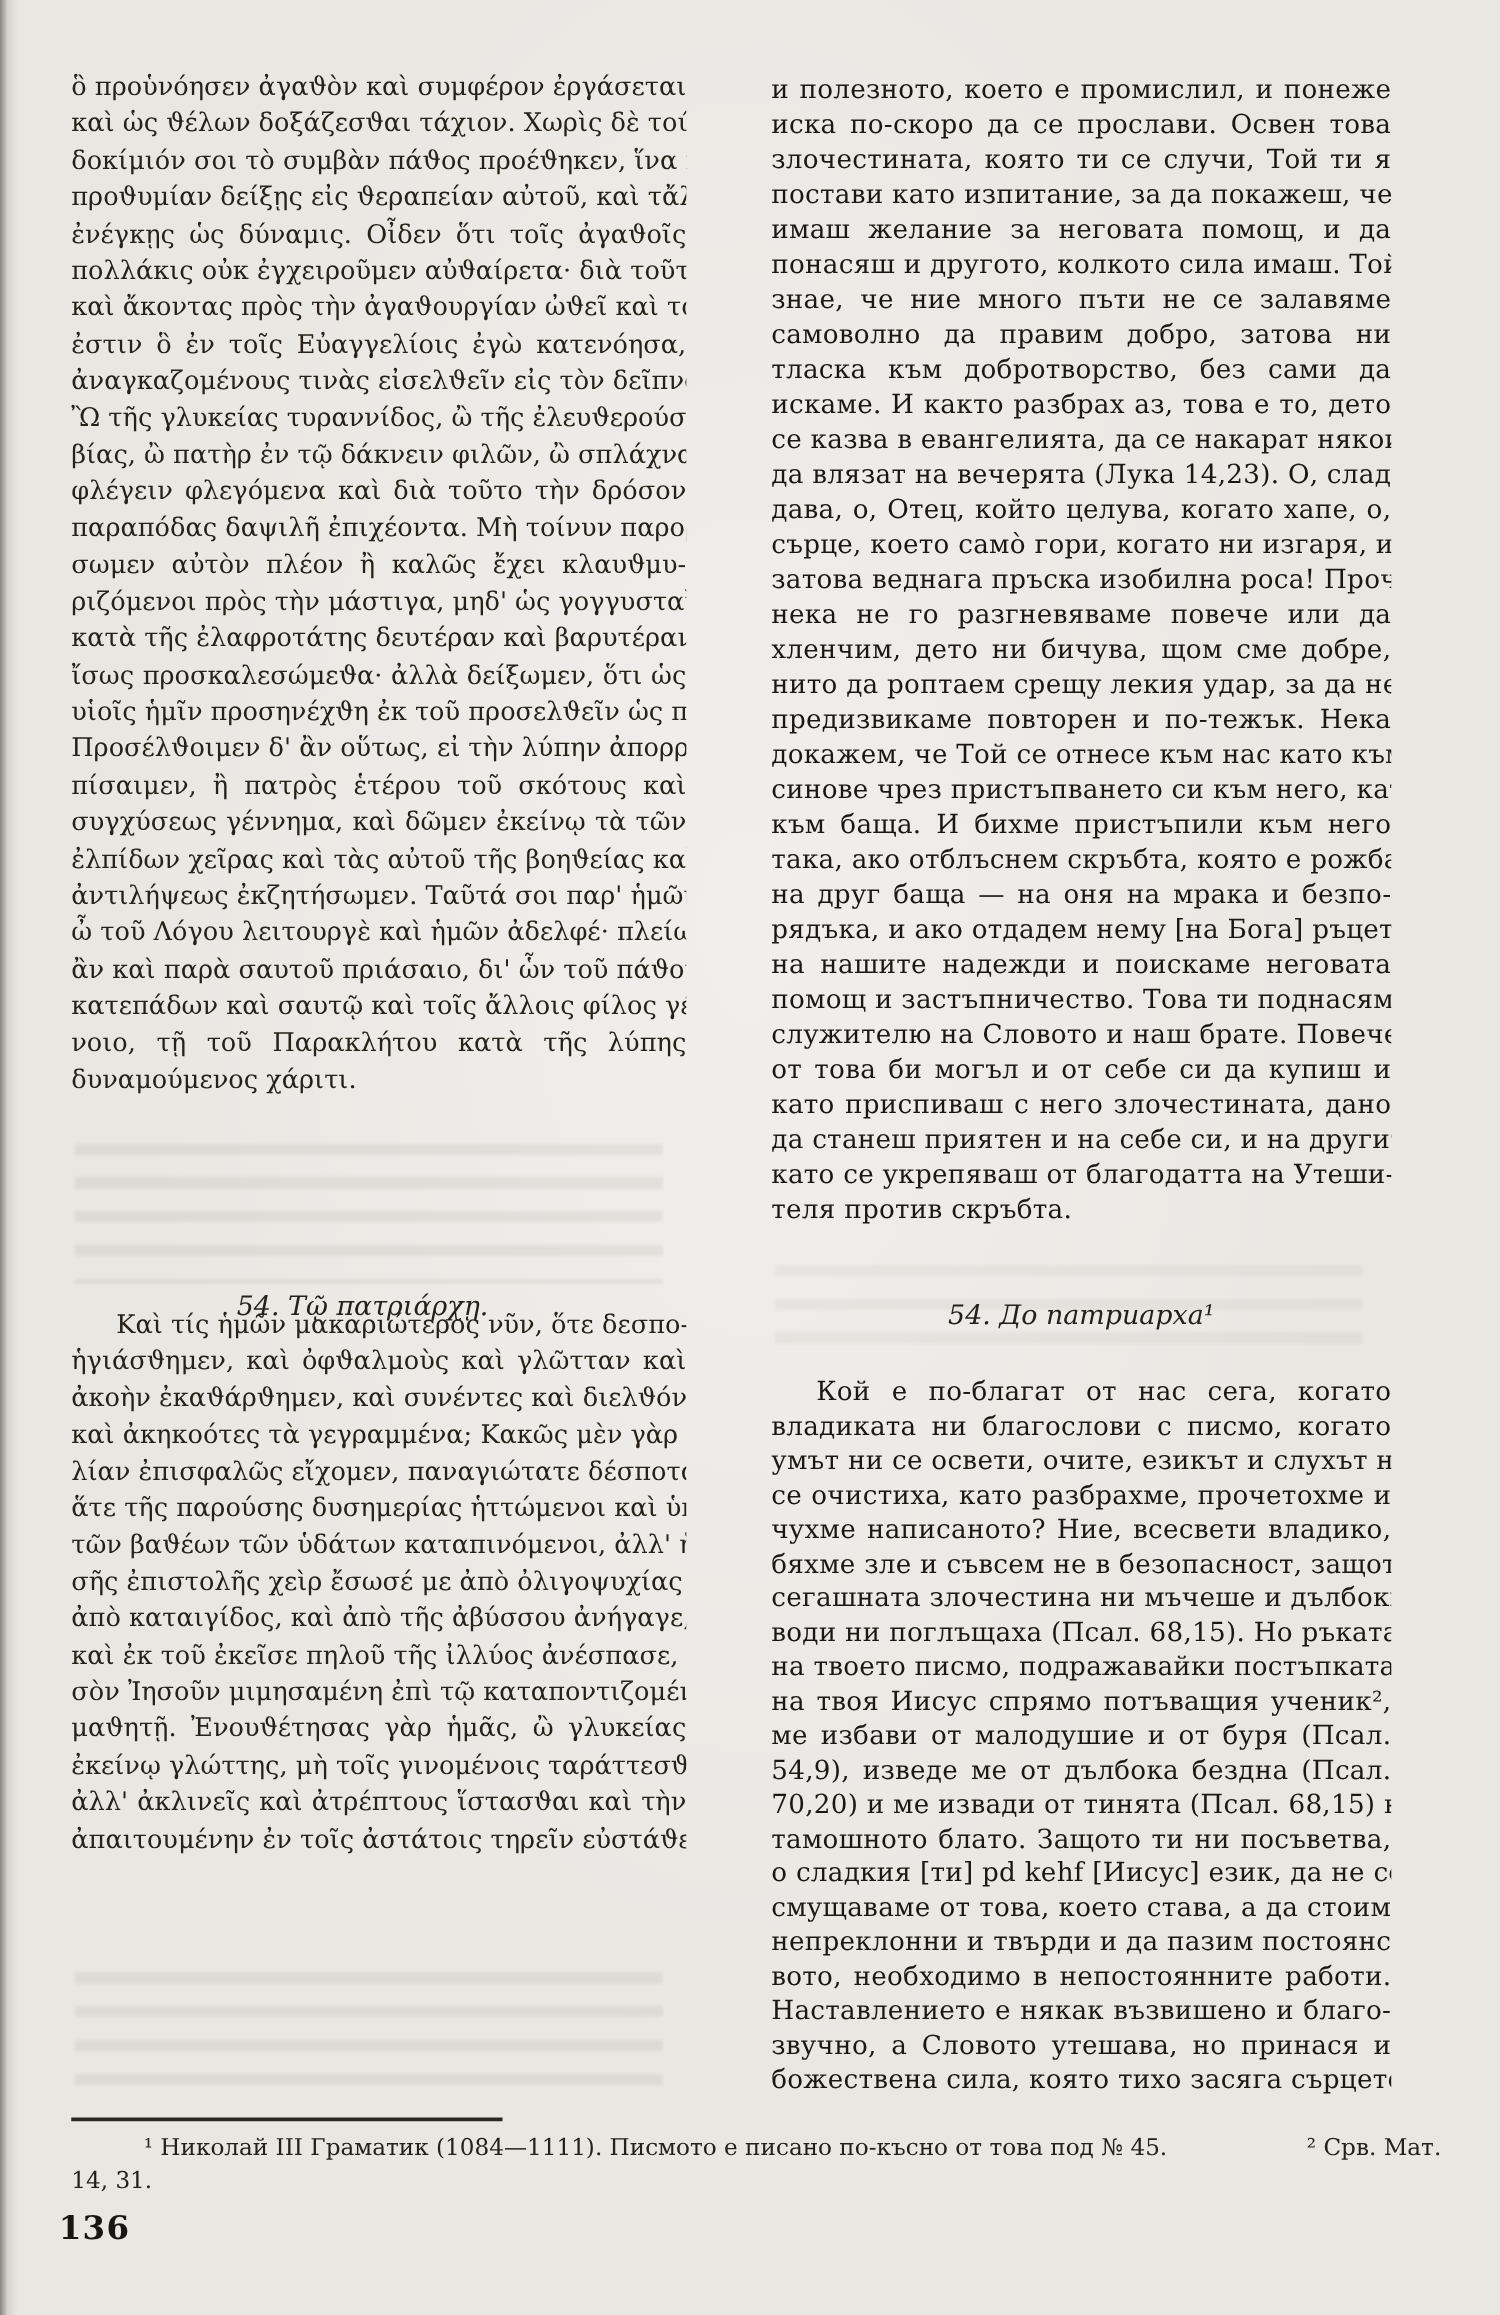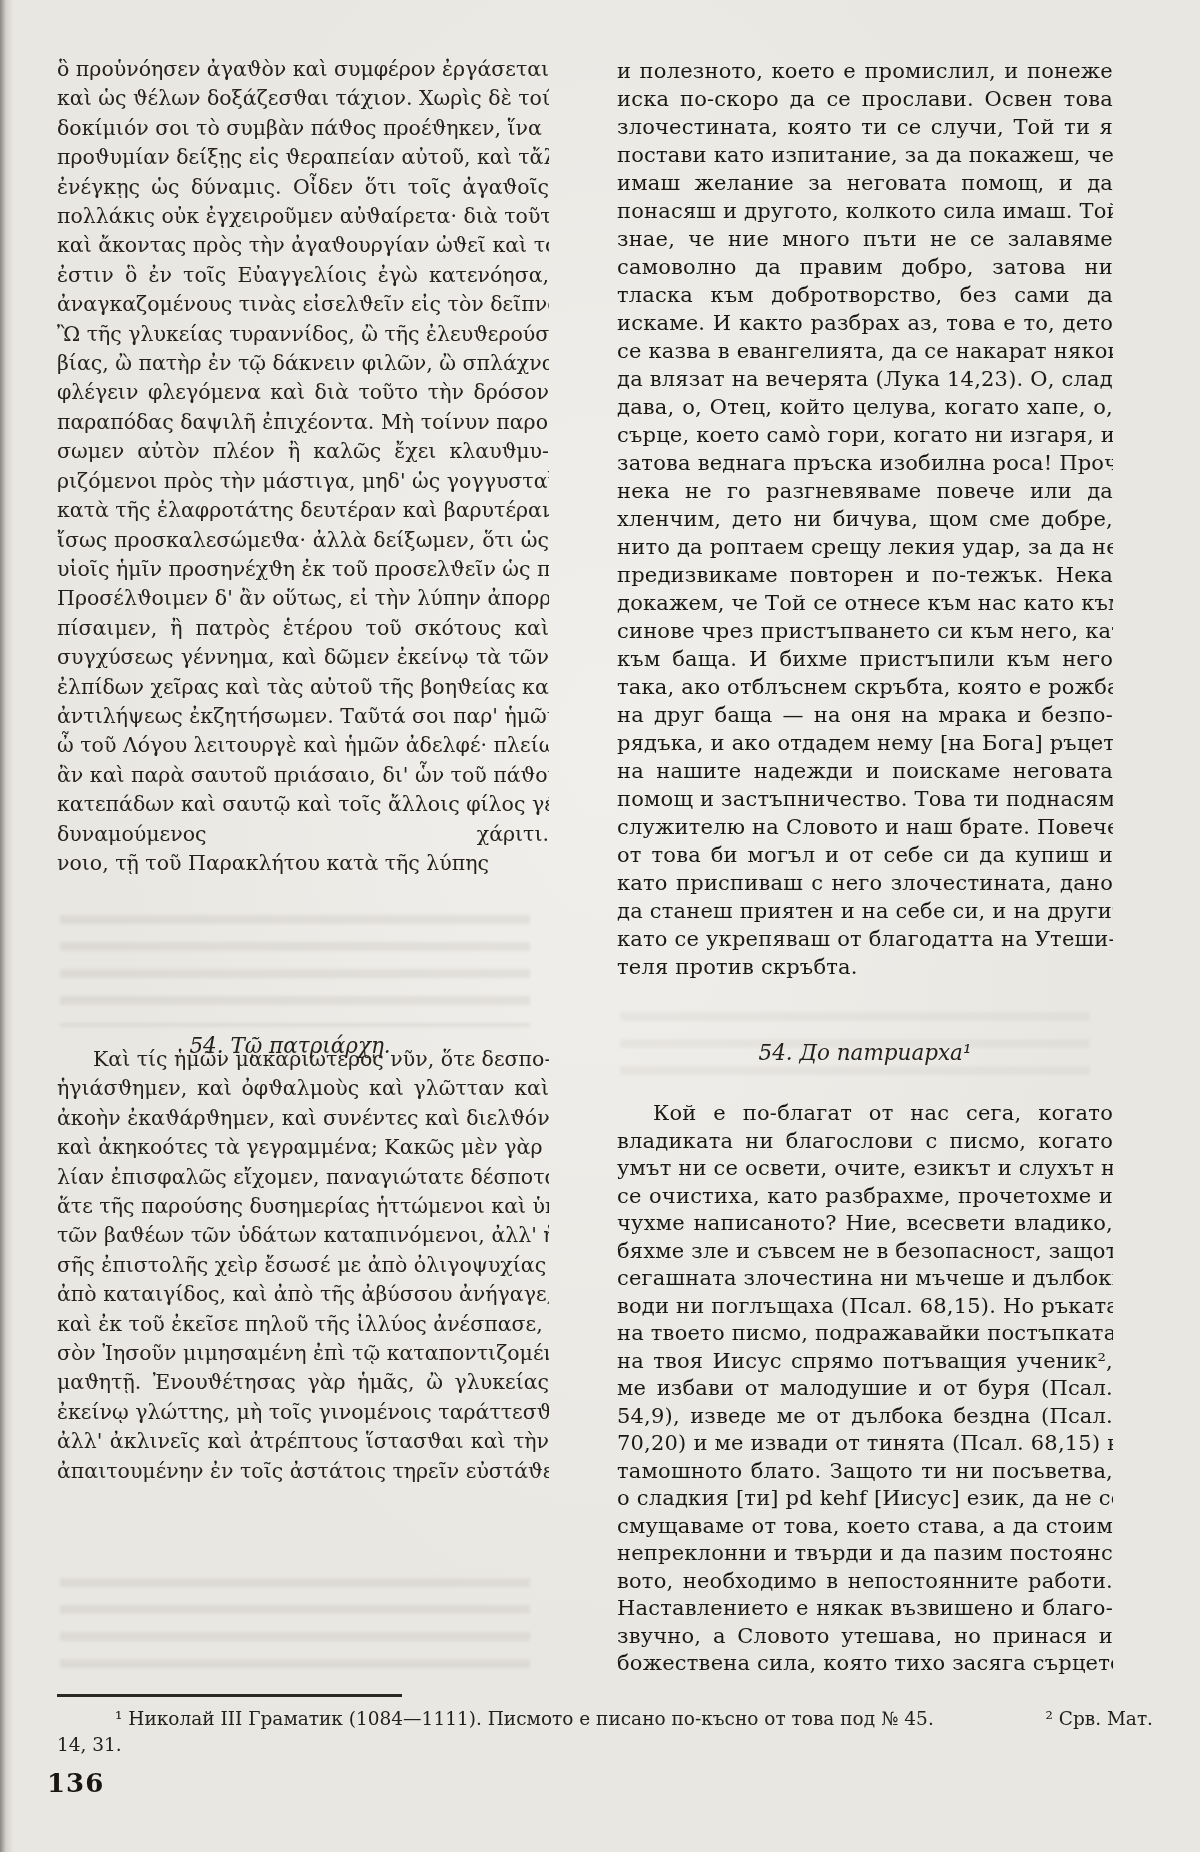--- a/index.html
+++ b/index.html
@@ -99,22 +99,22 @@
       <div class="tline">ἴσως προσκαλεσώμεϑα· ἀλλὰ δείξωμεν, ὅτι ὡς</div>
       <div class="tline">υἱοῖς ἡμῖν προσηνέχϑη ἐκ τοῦ προσελϑεῖν ὡς πατρί.</div>
       <div class="tline">Προσέλϑοιμεν δ' ἂν οὕτως, εἰ τὴν λύπην ἀπορρα-</div>
       <div class="tline">πίσαιμεν, ἢ πατρὸς ἑτέρου τοῦ σκότους καὶ</div>
       <div class="tline">συγχύσεως γέννημα, καὶ δῶμεν ἐκείνῳ τὰ τῶν</div>
       <div class="tline">ἐλπίδων χεῖρας καὶ τὰς αὐτοῦ τῆς βοηϑείας καὶ</div>
       <div class="tline">ἀντιλήψεως ἐκζητήσωμεν. Ταῦτά σοι παρ' ἡμῶν,</div>
       <div class="tline">ὦ τοῦ Λόγου λειτουργὲ καὶ ἡμῶν ἀδελφέ· πλείω δ'</div>
       <div class="tline">ἂν καὶ παρὰ σαυτοῦ πριάσαιο, δι' ὧν τοῦ πάϑους</div>
       <div class="tline">κατεπάδων καὶ σαυτῷ καὶ τοῖς ἄλλοις φίλος γέ-</div>
+      <div class="tline">νοιο, τῇ τοῦ Παρακλήτου κατὰ τῆς λύπης</div>
       <div class="tline">δυναμούμενος χάριτι.</div>
-      <div class="tline">νοιο, τῇ τοῦ Παρακλήτου κατὰ τῆς λύπης</div>
     </div>
 
   <div class="bleed" style="left:60px;top:915px;width:470px;height:112px;"></div>
 
   <div class="heading" style="left:44px;top:1033px;">54. Τῷ πατριάρχῃ.</div>
 
   <div class="col col-left para indent-first greek" style="top:1045px;">
       <div class="tline">Καὶ τίς ἡμῶν μακαριώτερος νῦν, ὅτε δεσπο-</div>
       <div class="tline">ἡγιάσϑημεν, καὶ ὀφϑαλμοὺς καὶ γλῶτταν καὶ</div>
       <div class="tline">ἀκοὴν ἐκαϑάρϑημεν, καὶ συνέντες καὶ διελϑόντες</div>

